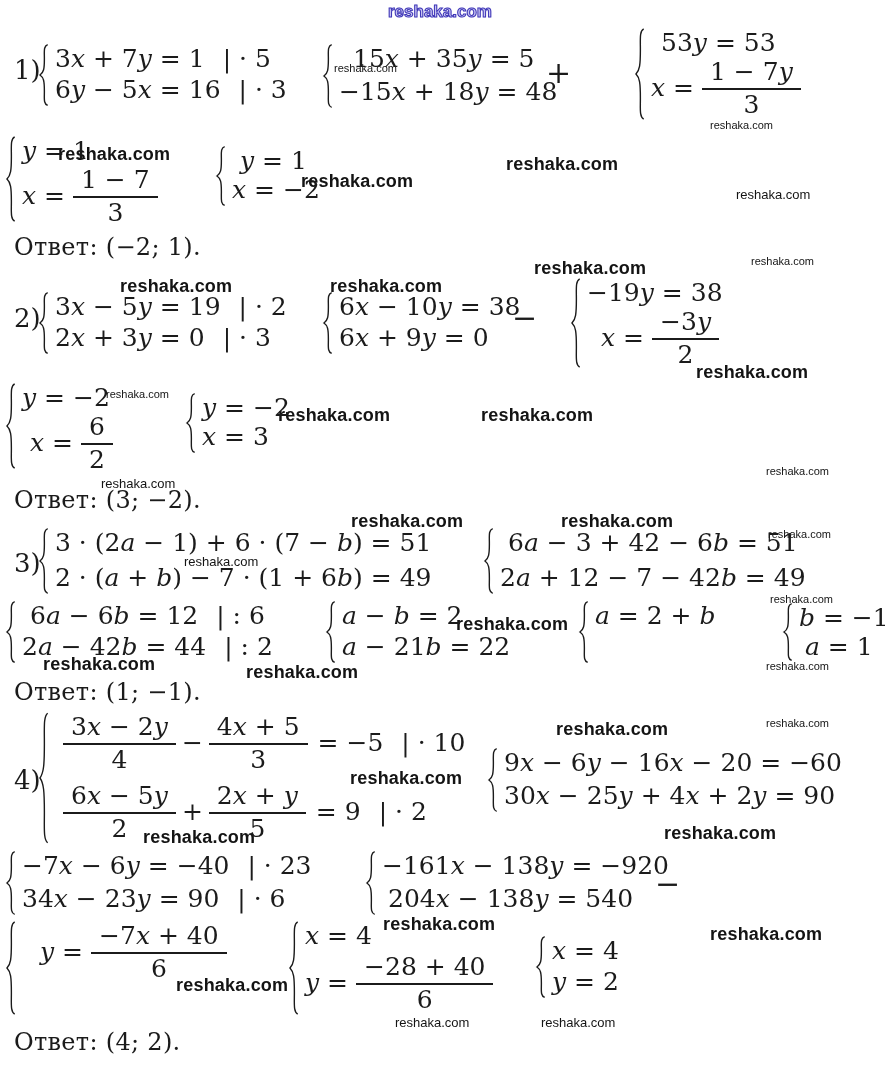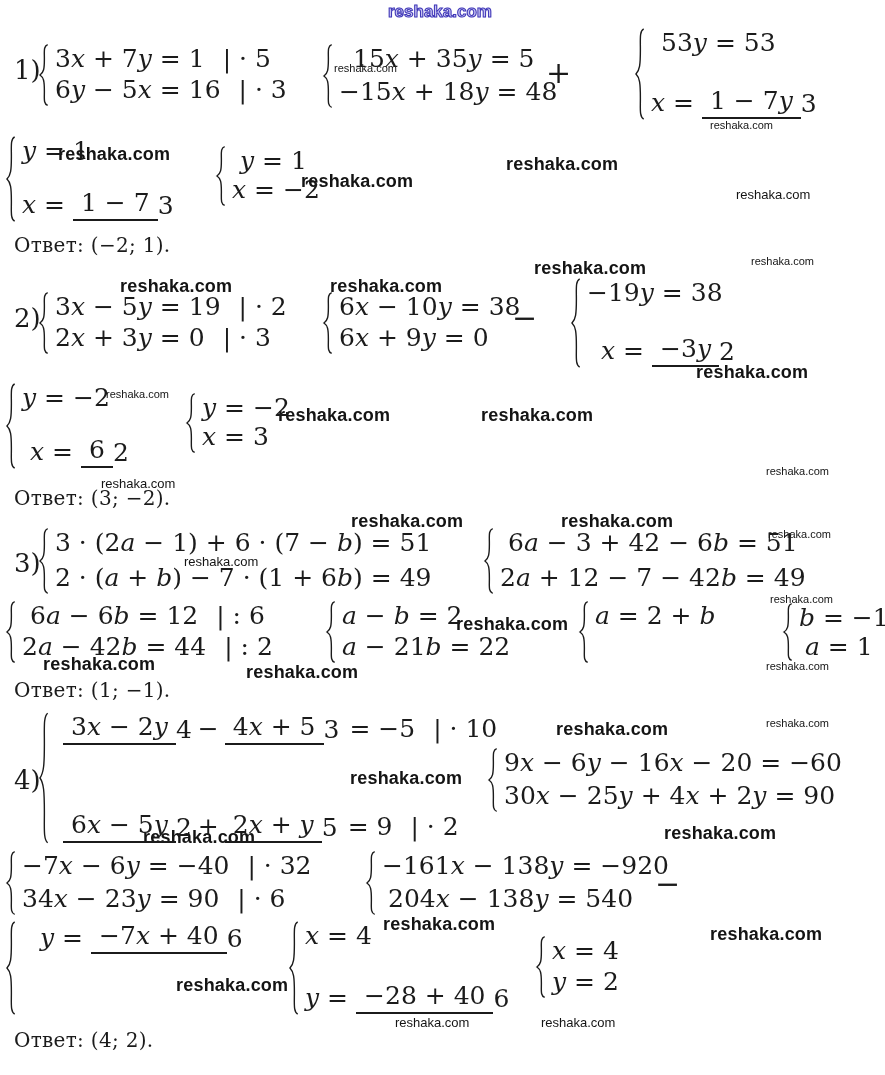--- a/index.html
+++ b/index.html
@@ -3,30 +3,30 @@
 <meta charset="utf-8">
 <style>
   *{margin:0;padding:0;box-sizing:border-box}
   html,body{background:#ffffff}
   #canvas{
     position:relative;width:885px;height:1075px;overflow:hidden;
     background:var(--paper,#fff);color:var(--ink,#1b1b1b);
     font-family:"DejaVu Serif", serif;
   }
   .plabel{position:absolute;font-size:26px}
-  .answer{position:absolute;font-size:20px;letter-spacing:.3px}
+  .answer{position:absolute;font-size:24px;letter-spacing:.3px}
   .system{position:absolute;display:flex;align-items:stretch}
   .brace{width:11px;flex:none;height:100%;overflow:visible}
   .lines{display:flex;flex-direction:column;justify-content:space-between;padding:1px 0 1px 6px}
   .line{display:flex;align-items:center;white-space:nowrap;font-size:25px;line-height:1.15}
   .math i{font-style:italic}
   .mul{margin-left:18px}
   .op-in{margin:0 6px}
   .eq-in{margin-left:10px}
-  .frac{display:inline-flex;flex-direction:row;align-items:center;margin-left:8px;line-height:1.12}
+  .frac{display:inline-flex;flex-direction:column;align-items:center;margin-left:8px;line-height:1.12}
   .frac .num{padding:0 8px 2px;border-bottom:2px solid var(--ink,#1b1b1b)}
   .frac .den{padding-top:1px}
   .op-sign{position:absolute;font-size:30px}
   .wm{position:absolute;font-family:"Liberation Sans", sans-serif;color:#141414;white-space:nowrap}
   .wm-sm{font-size:11px}
   .wm-md{font-size:13px}
   .wm-lg{font-size:18px;font-weight:700;letter-spacing:.2px}
   .wm-blue{
     font-size:17px;font-weight:700;
     color:var(--wm_blue_fill,#b9b6ee);
@@ -389,21 +389,21 @@
     </div>
   </div>
 
   <div class="system" style="left:5px;top:851px;height:64px">
     <svg class="brace" viewBox="0 0 10 100" preserveAspectRatio="none">
         <use href="#lbrace"></use>
       </svg>
     <div class="lines">
       <div class="line">
         <span class="math">−7<i>x</i> − 6<i>y</i> = −40</span>
-        <span class="math mul">| · 32</span>
+        <span class="math mul">| · 23</span>
       </div>
       <div class="line">
         <span class="math">34<i>x</i> − 23<i>y</i> = 90</span>
         <span class="math mul">| · 6</span>
       </div>
     </div>
   </div>
 
   <div class="system" style="left:365px;top:851px;height:64px">
     <svg class="brace" viewBox="0 0 10 100" preserveAspectRatio="none">

